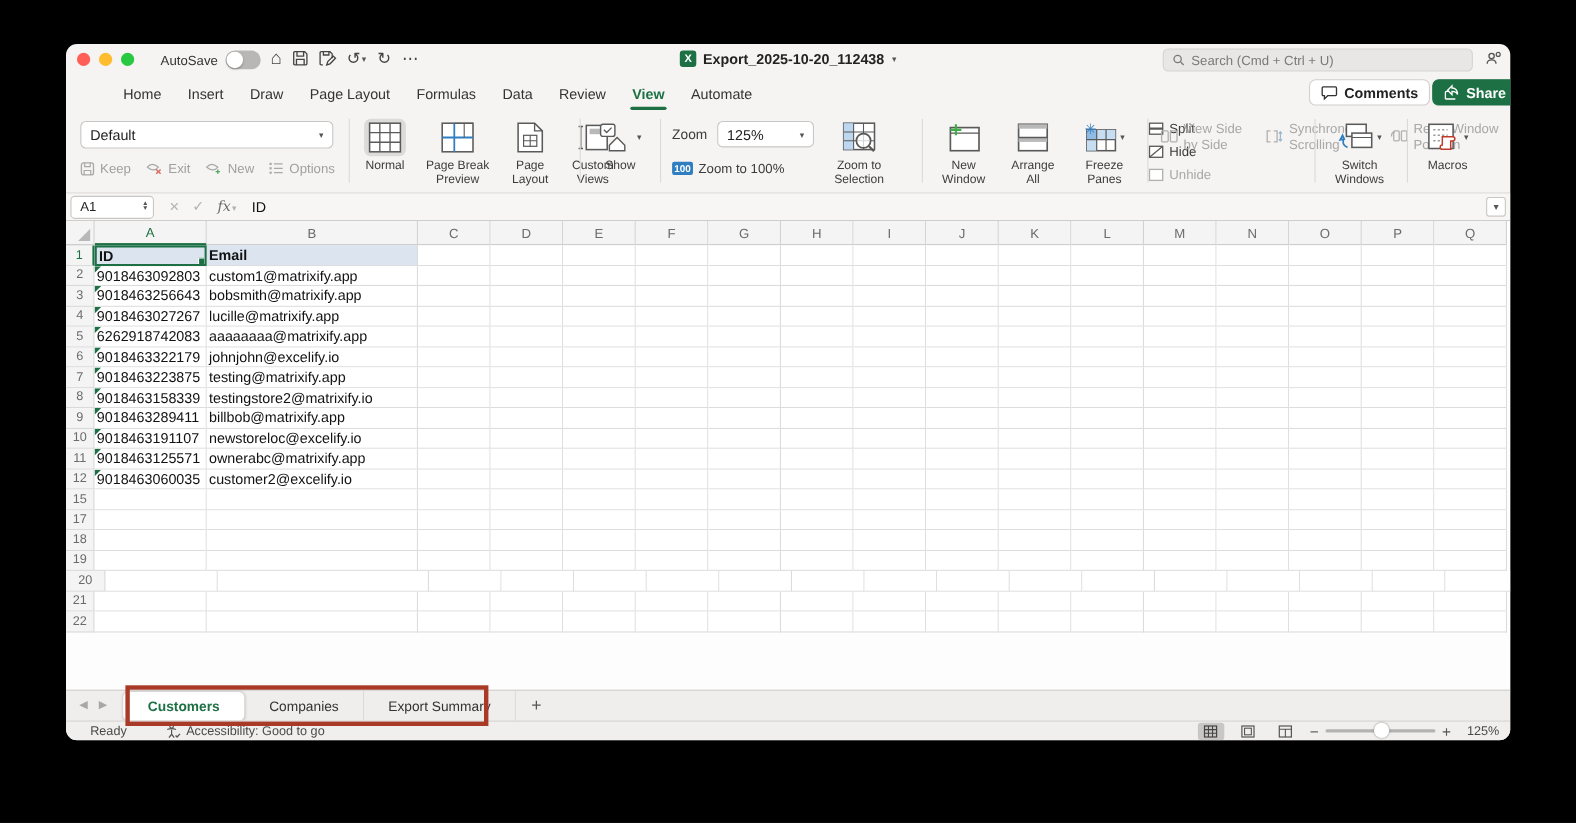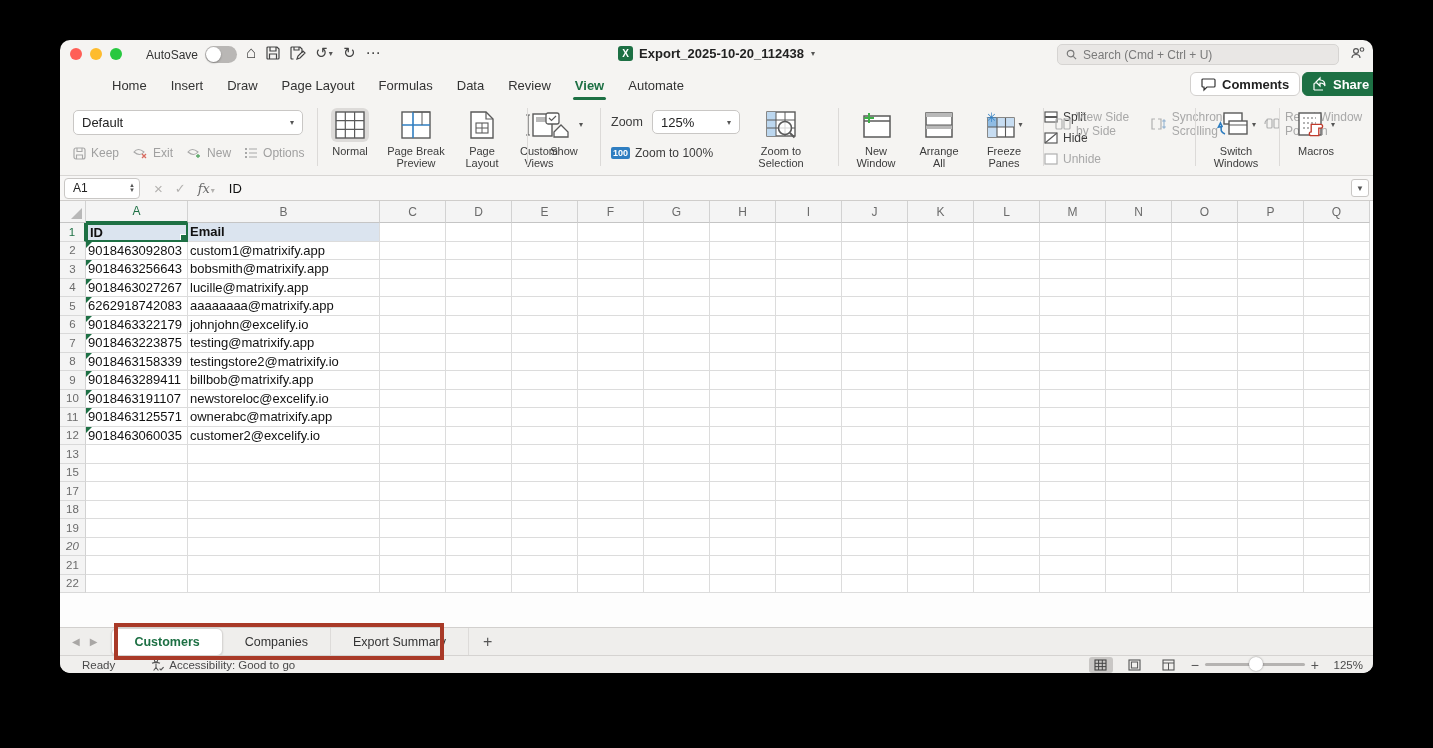--- a/index.html
+++ b/index.html
@@ -697,40 +697,20 @@
           <div class="g-cell" style="width: 66px; flex: 0 0 auto;"></div>
           <div class="g-cell" style="width: 66px; flex: 0 0 auto;"></div>
           <div class="g-cell" style="width: 66px; flex: 0 0 auto;"></div>
           <div class="g-cell" style="width: 66px; flex: 0 0 auto;"></div>
           <div class="g-cell" style="width: 66px; flex: 0 0 auto;"></div>
           <div class="g-cell" style="width: 66px; flex: 0 0 auto;"></div>
           <div class="g-cell" style="width: 66px; flex: 0 0 auto;"></div>
           <div class="g-cell" style="width: 66px; flex: 0 0 auto;"></div>
         </div>
         <div class="g-row">
-          <div class="g-num" style="width: 26px; flex: 0 0 auto;">13</div>
-          <div class="g-cell" style="width: 102px; flex: 0 0 auto;"></div>
-          <div class="g-cell" style="width: 192px; flex: 0 0 auto;"></div>
-          <div class="g-cell" style="width: 66px; flex: 0 0 auto;"></div>
-          <div class="g-cell" style="width: 66px; flex: 0 0 auto;"></div>
-          <div class="g-cell" style="width: 66px; flex: 0 0 auto;"></div>
-          <div class="g-cell" style="width: 66px; flex: 0 0 auto;"></div>
-          <div class="g-cell" style="width: 66px; flex: 0 0 auto;"></div>
-          <div class="g-cell" style="width: 66px; flex: 0 0 auto;"></div>
-          <div class="g-cell" style="width: 66px; flex: 0 0 auto;"></div>
-          <div class="g-cell" style="width: 66px; flex: 0 0 auto;"></div>
-          <div class="g-cell" style="width: 66px; flex: 0 0 auto;"></div>
-          <div class="g-cell" style="width: 66px; flex: 0 0 auto;"></div>
-          <div class="g-cell" style="width: 66px; flex: 0 0 auto;"></div>
-          <div class="g-cell" style="width: 66px; flex: 0 0 auto;"></div>
-          <div class="g-cell" style="width: 66px; flex: 0 0 auto;"></div>
-          <div class="g-cell" style="width: 66px; flex: 0 0 auto;"></div>
-          <div class="g-cell" style="width: 66px; flex: 0 0 auto;"></div>
-        </div>
-        <div class="g-row">
           <div class="g-num" style="width: 26px; flex: 0 0 auto;">15</div>
           <div class="g-cell" style="width: 102px; flex: 0 0 auto;"></div>
           <div class="g-cell" style="width: 192px; flex: 0 0 auto;"></div>
           <div class="g-cell" style="width: 66px; flex: 0 0 auto;"></div>
           <div class="g-cell" style="width: 66px; flex: 0 0 auto;"></div>
           <div class="g-cell" style="width: 66px; flex: 0 0 auto;"></div>
           <div class="g-cell" style="width: 66px; flex: 0 0 auto;"></div>
           <div class="g-cell" style="width: 66px; flex: 0 0 auto;"></div>
           <div class="g-cell" style="width: 66px; flex: 0 0 auto;"></div>
           <div class="g-cell" style="width: 66px; flex: 0 0 auto;"></div>
@@ -797,21 +777,21 @@
           <div class="g-cell" style="width: 66px; flex: 0 0 auto;"></div>
           <div class="g-cell" style="width: 66px; flex: 0 0 auto;"></div>
           <div class="g-cell" style="width: 66px; flex: 0 0 auto;"></div>
           <div class="g-cell" style="width: 66px; flex: 0 0 auto;"></div>
           <div class="g-cell" style="width: 66px; flex: 0 0 auto;"></div>
           <div class="g-cell" style="width: 66px; flex: 0 0 auto;"></div>
           <div class="g-cell" style="width: 66px; flex: 0 0 auto;"></div>
           <div class="g-cell" style="width: 66px; flex: 0 0 auto;"></div>
         </div>
         <div class="g-row">
-          <div class="g-num" style="width: 26px; flex: 0 0 auto; font-style: italic;">20</div>
+          <div class="g-num" style="width: 36px; flex: 0 0 auto;">20</div>
           <div class="g-cell" style="width: 102px; flex: 0 0 auto;"></div>
           <div class="g-cell" style="width: 192px; flex: 0 0 auto;"></div>
           <div class="g-cell" style="width: 66px; flex: 0 0 auto;"></div>
           <div class="g-cell" style="width: 66px; flex: 0 0 auto;"></div>
           <div class="g-cell" style="width: 66px; flex: 0 0 auto;"></div>
           <div class="g-cell" style="width: 66px; flex: 0 0 auto;"></div>
           <div class="g-cell" style="width: 66px; flex: 0 0 auto;"></div>
           <div class="g-cell" style="width: 66px; flex: 0 0 auto;"></div>
           <div class="g-cell" style="width: 66px; flex: 0 0 auto;"></div>
           <div class="g-cell" style="width: 66px; flex: 0 0 auto;"></div>

